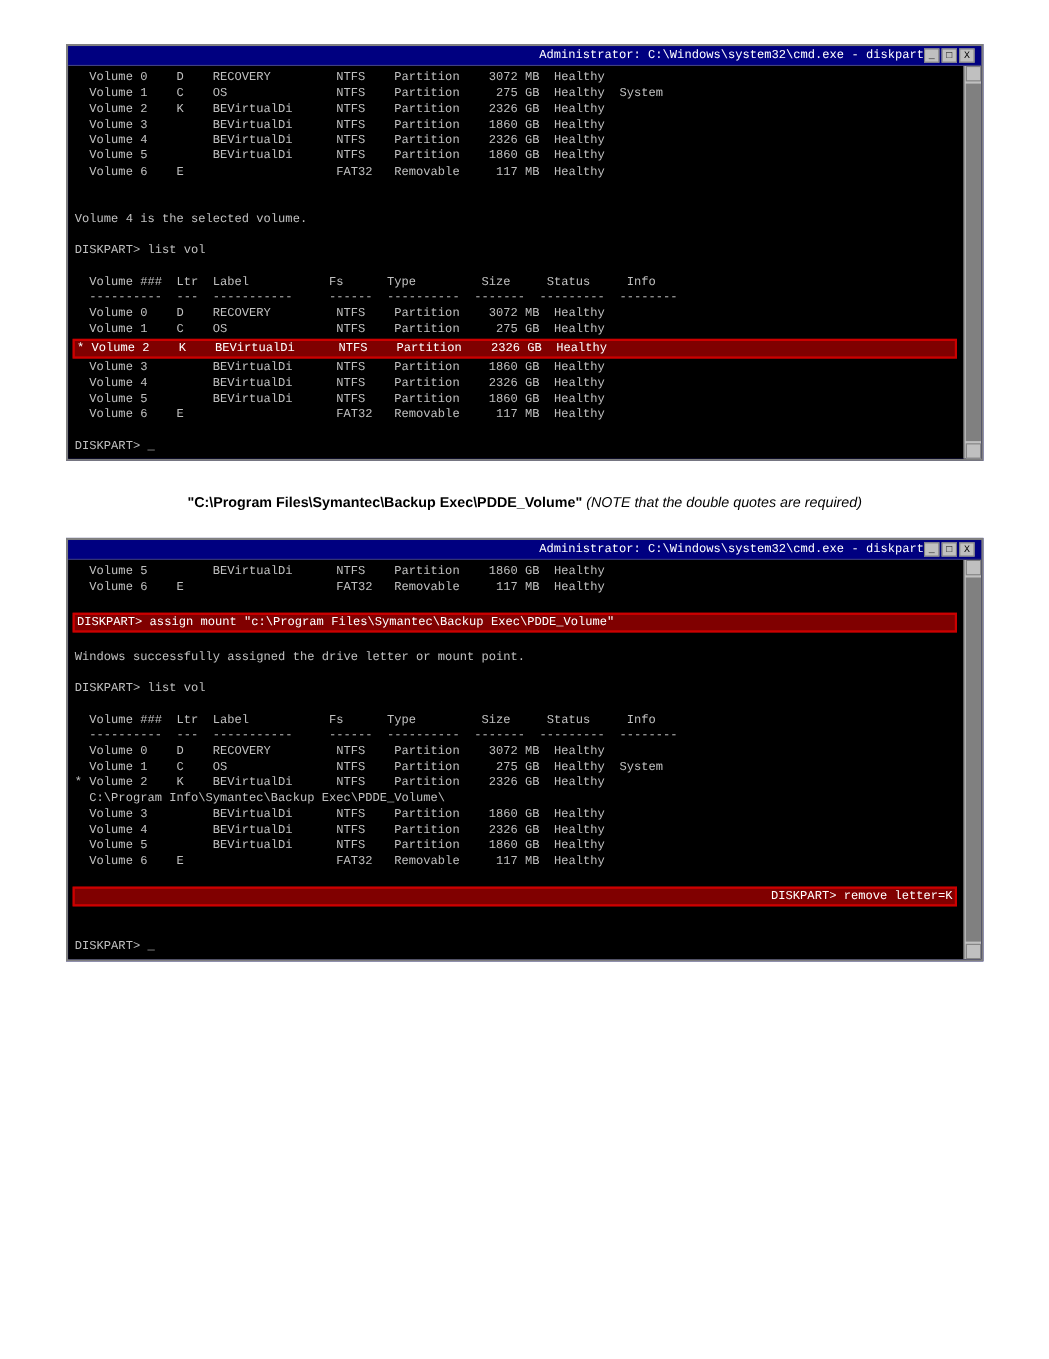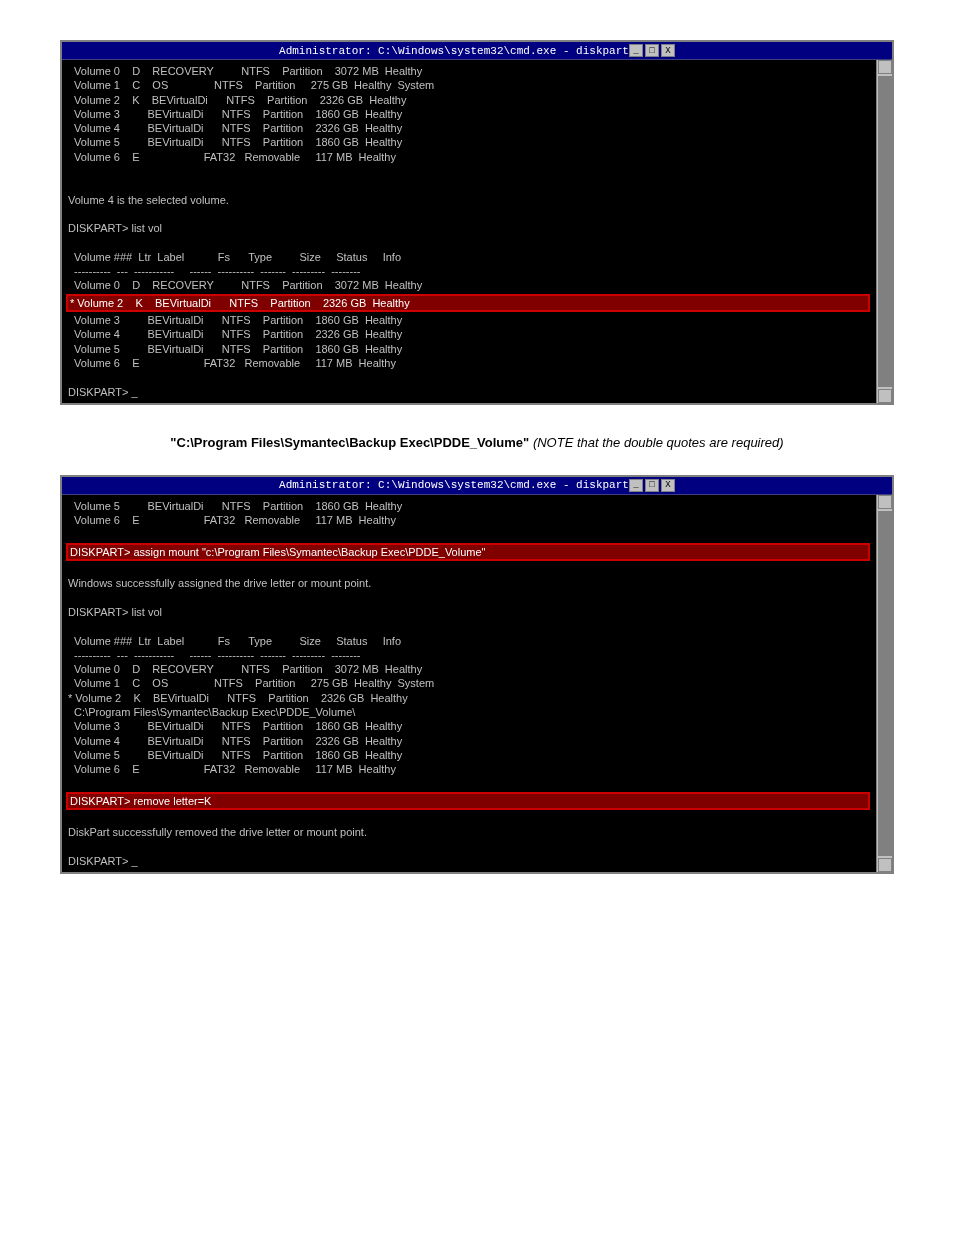--- a/index.html
+++ b/index.html
@@ -20,21 +20,21 @@
       position: relative;
     }
 
     .cmd-titlebar {
       background: #000080;
       color: #ffffff;
       font-size: 11px;
       font-family: 'Courier New', monospace;
       padding: 2px 6px;
       display: flex;
-      justify-content: center;
+      justify-content: flex-end;
       align-items: center;
       border-bottom: 1px solid #404080;
     }
 
     .cmd-titlebar-buttons {
       display: flex;
       gap: 2px;
     }
 
     .cmd-titlebar-btn {
@@ -47,21 +47,21 @@
       display: flex;
       align-items: center;
       justify-content: center;
       cursor: pointer;
       font-family: 'Courier New', monospace;
     }
 
     .cmd-body {
       background: #000000;
       color: #c0c0c0;
-      font-family: Liberation Sans, sans-serif;
+      font-family: Liberation Mono, monospace;
       font-size: 11px;
       padding: 4px 6px;
       position: relative;
       min-height: 200px;
       overflow: hidden;
     }
 
     .cmd-scrollbar {
       position: absolute;
       right: 0;
@@ -144,20 +144,21 @@
         <div class="cmd-line">  Volume 6    E                     FAT32   Removable     117 MB  Healthy</div>
         <div class="cmd-line"> </div>
         <div class="cmd-line"> </div>
         <div class="cmd-line">Volume 4 is the selected volume.</div>
         <div class="cmd-line"> </div>
         <div class="cmd-line">DISKPART&gt; list vol</div>
         <div class="cmd-line"> </div>
         <div class="cmd-line">  Volume ###  Ltr  Label           Fs      Type         Size     Status     Info</div>
         <div class="cmd-line">  ----------  ---  -----------     ------  ----------  -------  ---------  --------</div>
         <div class="cmd-line">  Volume 0    D    RECOVERY         NTFS    Partition    3072 MB  Healthy</div>
+        <div class="cmd-line">  Volume 1    C    OS               NTFS    Partition     275 GB  Healthy</div>
         <div class="cmd-line" style="background: rgb(128, 0, 0); border: 2px solid rgb(204, 0, 0); margin: 1px -2px; padding: 0px 2px; color: rgb(255, 255, 255);">* Volume 2    K    BEVirtualDi      NTFS    Partition    2326 GB  Healthy</div>
         <div class="cmd-line">  Volume 3         BEVirtualDi      NTFS    Partition    1860 GB  Healthy</div>
         <div class="cmd-line">  Volume 4         BEVirtualDi      NTFS    Partition    2326 GB  Healthy</div>
         <div class="cmd-line">  Volume 5         BEVirtualDi      NTFS    Partition    1860 GB  Healthy</div>
         <div class="cmd-line">  Volume 6    E                     FAT32   Removable     117 MB  Healthy</div>
         <div class="cmd-line"> </div>
         <div class="cmd-line">DISKPART&gt; _</div>
       </div>
     <div class="cmd-scrollbar">
       <div class="scrollbar-arrow">▲</div>
@@ -190,29 +191,28 @@
         <div class="cmd-line"> </div>
         <div class="cmd-line">Windows successfully assigned the drive letter or mount point.</div>
         <div class="cmd-line"> </div>
         <div class="cmd-line">DISKPART&gt; list vol</div>
         <div class="cmd-line"> </div>
         <div class="cmd-line">  Volume ###  Ltr  Label           Fs      Type         Size     Status     Info</div>
         <div class="cmd-line">  ----------  ---  -----------     ------  ----------  -------  ---------  --------</div>
         <div class="cmd-line">  Volume 0    D    RECOVERY         NTFS    Partition    3072 MB  Healthy</div>
         <div class="cmd-line">  Volume 1    C    OS               NTFS    Partition     275 GB  Healthy  System</div>
         <div class="cmd-line">* Volume 2    K    BEVirtualDi      NTFS    Partition    2326 GB  Healthy</div>
-        <div class="cmd-line">  C:\Program Files\Symantec\Backup Exec\PDDE_Volume\</div>
+        <div class="cmd-line">  C:\Program Info\Symantec\Backup Exec\PDDE_Volume\</div>
         <div class="cmd-line">  Volume 3         BEVirtualDi      NTFS    Partition    1860 GB  Healthy</div>
         <div class="cmd-line">  Volume 4         BEVirtualDi      NTFS    Partition    2326 GB  Healthy</div>
         <div class="cmd-line">  Volume 5         BEVirtualDi      NTFS    Partition    1860 GB  Healthy</div>
         <div class="cmd-line">  Volume 6    E                     FAT32   Removable     117 MB  Healthy</div>
         <div class="cmd-line"> </div>
-        <div class="cmd-line" style="background: rgb(128, 0, 0); border: 2px solid rgb(204, 0, 0); margin: 1px -2px; padding: 0px 2px; color: rgb(255, 255, 255);">DISKPART&gt; remove letter=K</div>
-        <div class="cmd-line"> </div>
-        <div class="cmd-line">DiskPart successfully removed the drive letter or mount point.</div>
+        <div class="cmd-line" style="background: rgb(128, 0, 0); border: 2px solid rgb(204, 0, 0); margin: 1px -2px; padding: 0px 2px; color: rgb(255, 255, 255); text-align: right;">DISKPART&gt; remove letter=K</div>
+        <div class="cmd-line"> </div>
         <div class="cmd-line"> </div>
         <div class="cmd-line">DISKPART&gt; _</div>
       </div>
     <div class="cmd-scrollbar">
       <div class="scrollbar-arrow">▲</div>
       <div class="scrollbar-track"></div>
       <div class="scrollbar-arrow">▼</div>
     </div>
   </div>
 </div>

